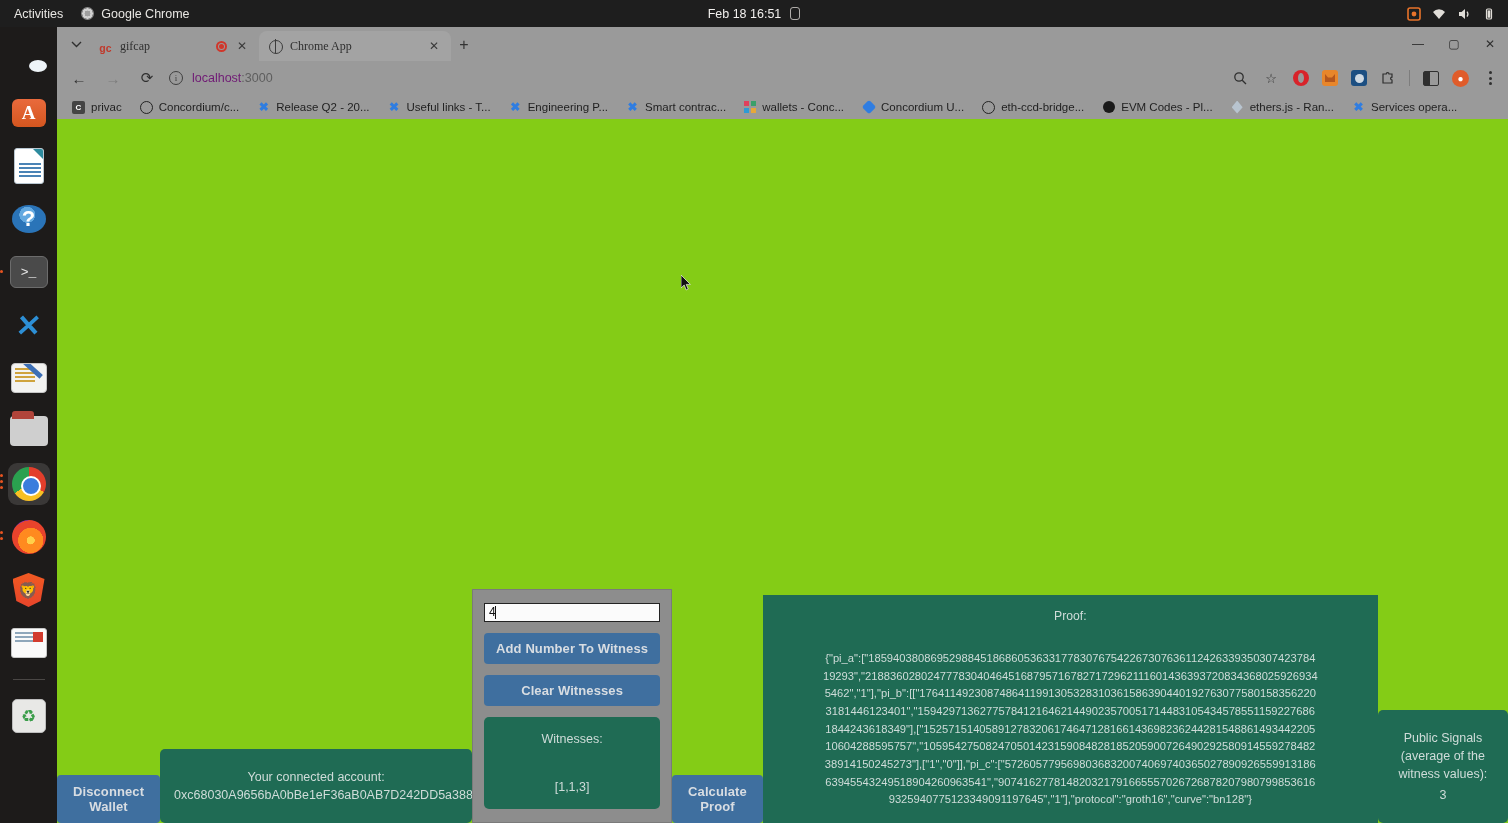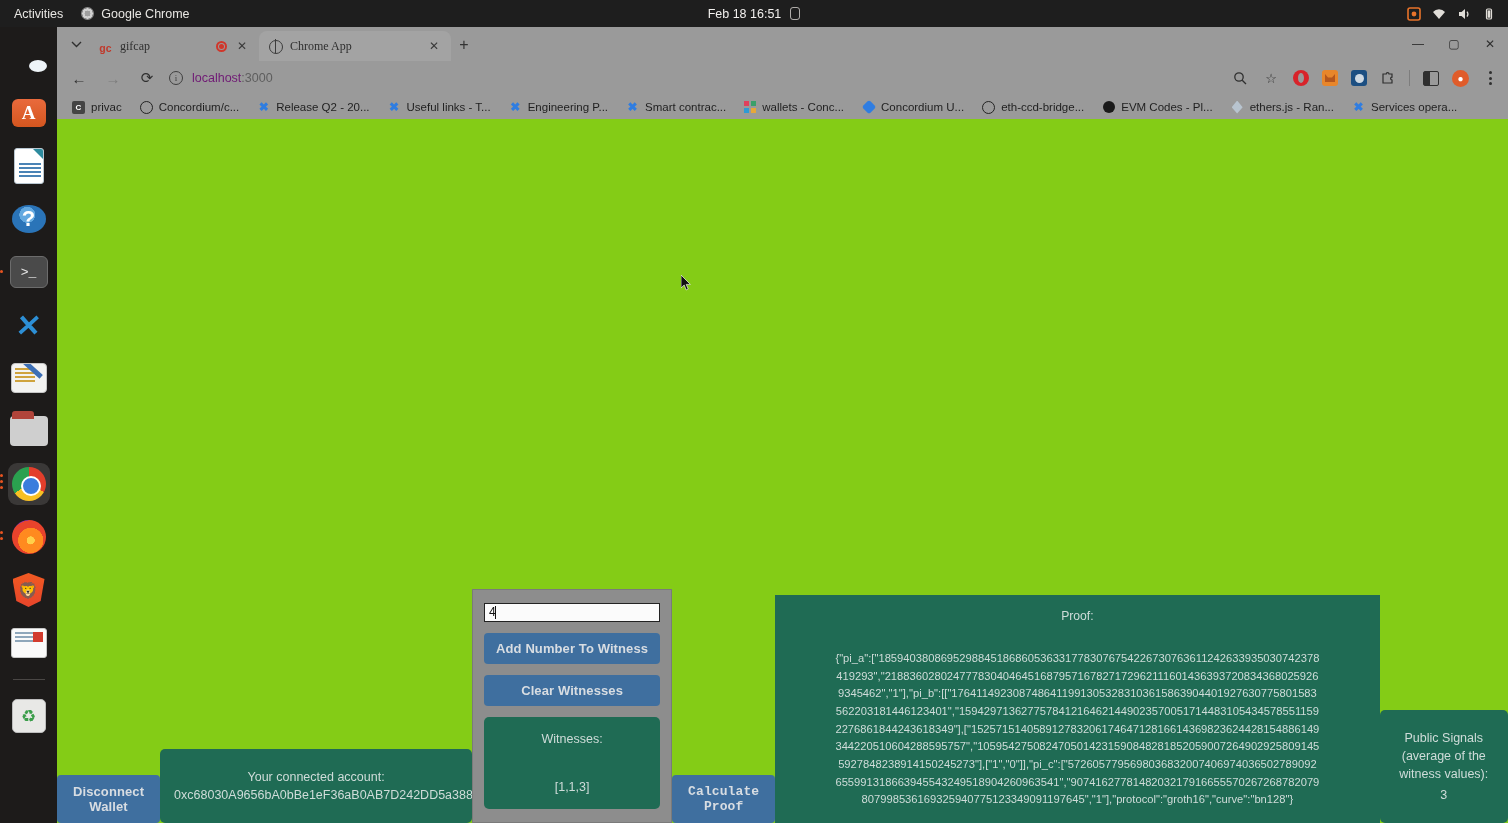--- a/index.html
+++ b/index.html
@@ -186,21 +186,21 @@
   .witness-input {
     width:176px; height:19px; background:#fbfbfb; border:1.6px solid #232323;
     font-size:12px; color:#111; padding:0 4px; font-family:"Liberation Sans",sans-serif;
     line-height:19px;
   }
   .witness-input-wrap { position:relative; }
   .caret { position:absolute; left:11px; top:3px; width:1px; height:13px; background:#111; }
   .witness-box .btn-blue { width:176px; padding:8px 0; }
   .witness-list { width:176px; padding:13px 8px; }
   .witness-list .wl-label { margin-bottom:30px; }
-  #calculate-proof { margin-top:24px;font-family:Liberation Mono, monospace; }
+  #calculate-proof { margin-top:24px; }
   .proof-panel {
     margin-top:15px; width:1440px; background:#1f6b54; color:#cfdcd9;
     padding:12px 10px 14px; text-align:center; line-height:1.55;
     font-size:12.2px; word-break:break-all;
   }
   .proof-title { margin-bottom:24px; }
   .proof-body { font-size:11.2px; line-height:1.58; padding:0 50px; }
   #public-signals { margin-top:16px; width:272px; }
   #public-signals .ps-val { margin-top:3px; }
   .note { margin-top:9px; color:#1b1b1b; font-size:12.5px; }

